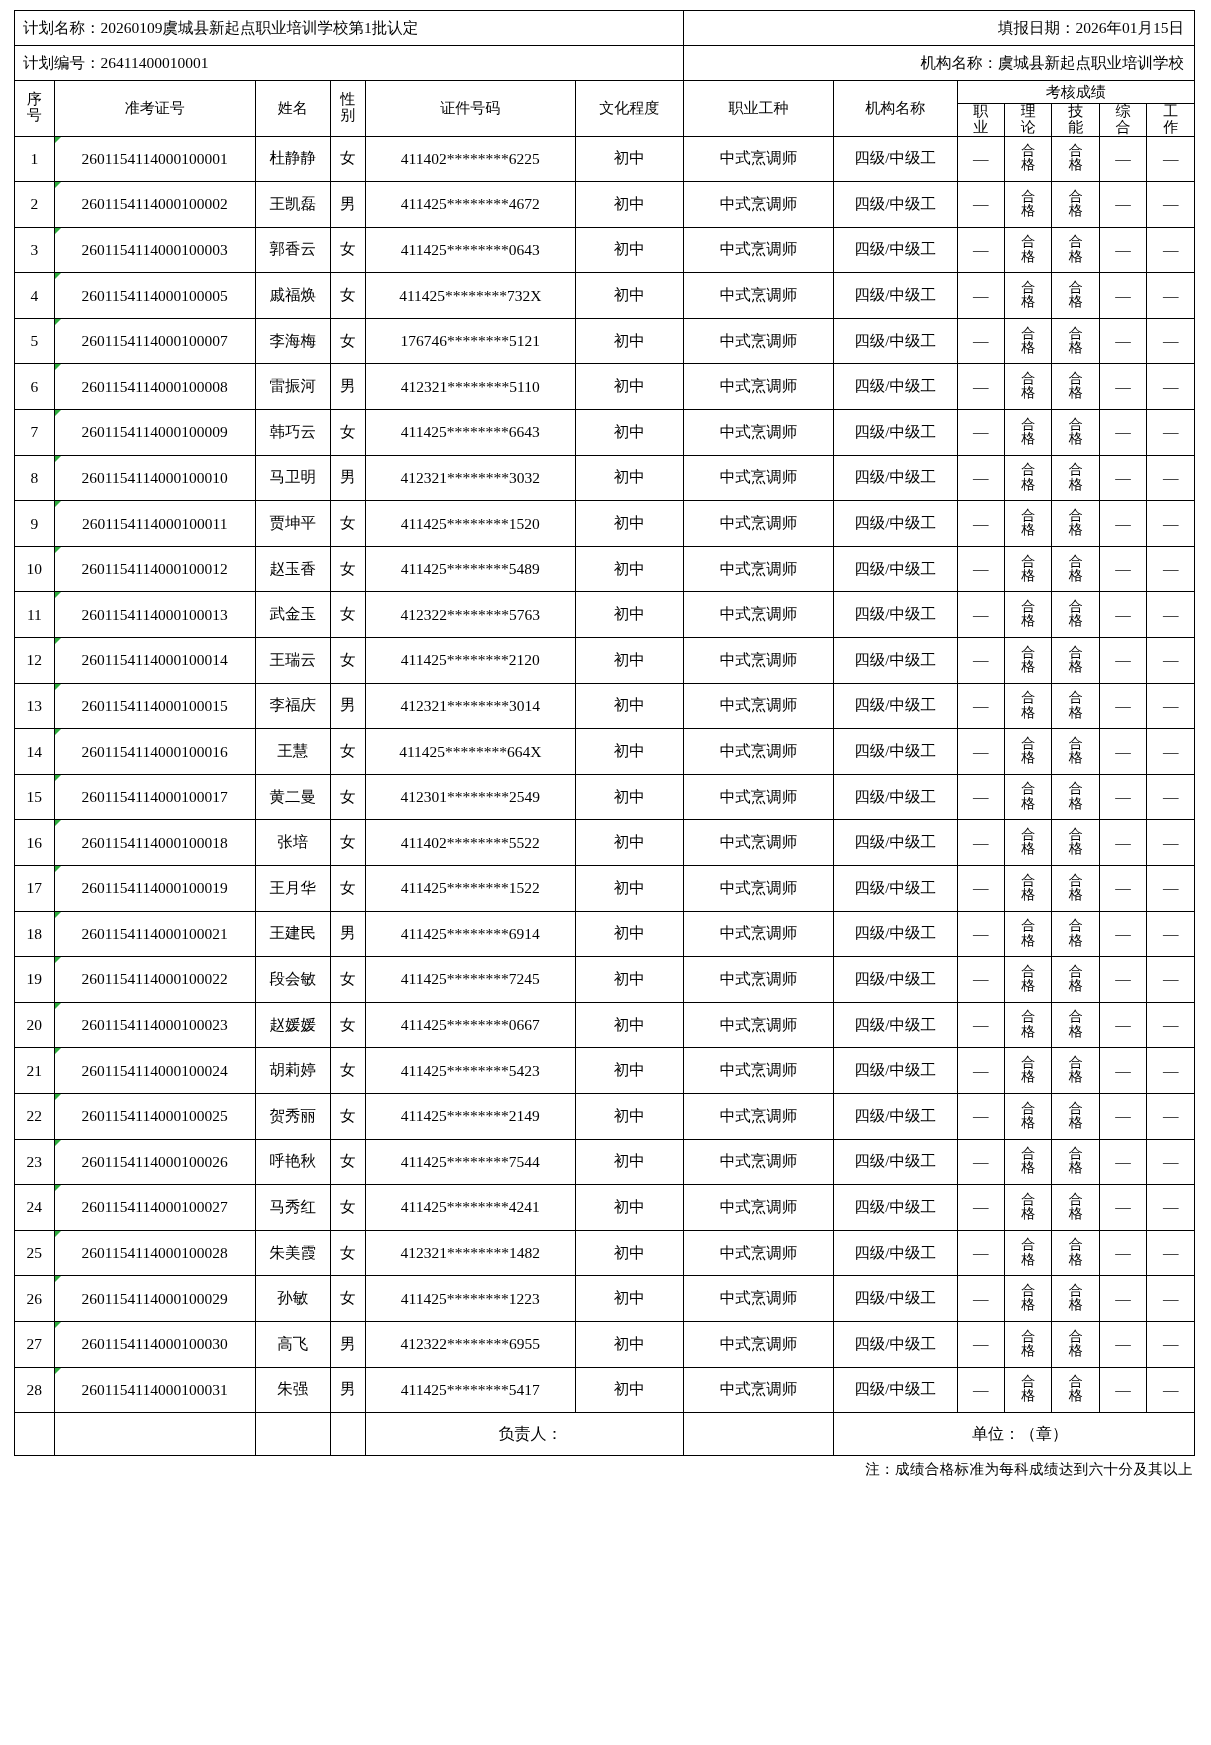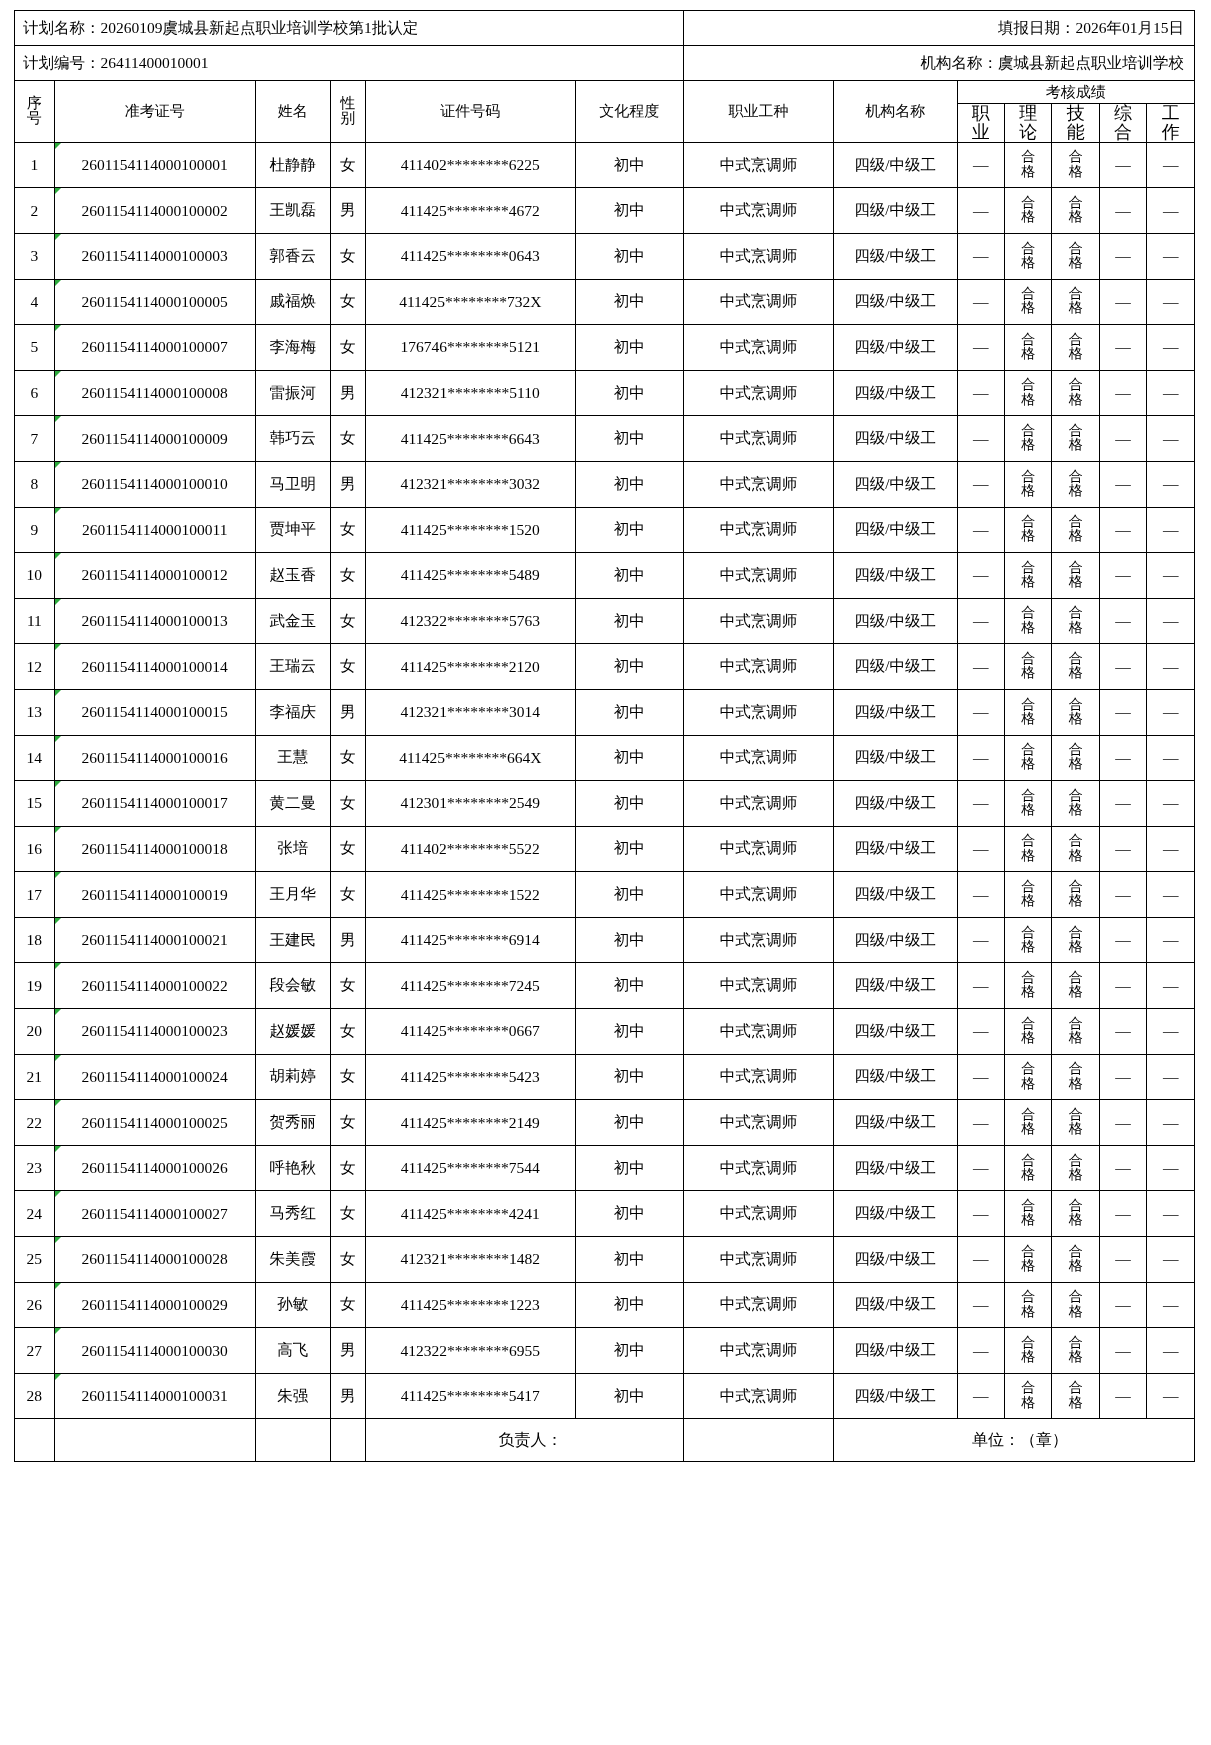--- a/index.html
+++ b/index.html
@@ -52,21 +52,21 @@
   }
   .meta .right {
     text-align: right;
     padding-right: 10px;
   }
   .hdr td {
     height: 22px;
     font-size: 15px;
   }
   .hdr .vert {
-    font-size: 18px;
+    font-size: 15px;
     line-height: 1.05;
   }
   .vert-text {
     writing-mode: horizontal-tb;
     display: inline-block;
     width: 1em;
     line-height: 1.05;
     word-break: break-all;
     white-space: normal;
   }
@@ -600,13 +600,14 @@
         <td></td>
         <td></td>
         <td></td>
         <td class="lab" colspan="2">负责人：</td>
         <td></td>
         <td class="lab" colspan="6">单位：（章）</td>
       </tr>
     </tbody>
   </table>
 
+  <div class="note">注：成绩合格标准为每科成绩达到六十分及其以上</div>
 </div>
 
 </body></html>

